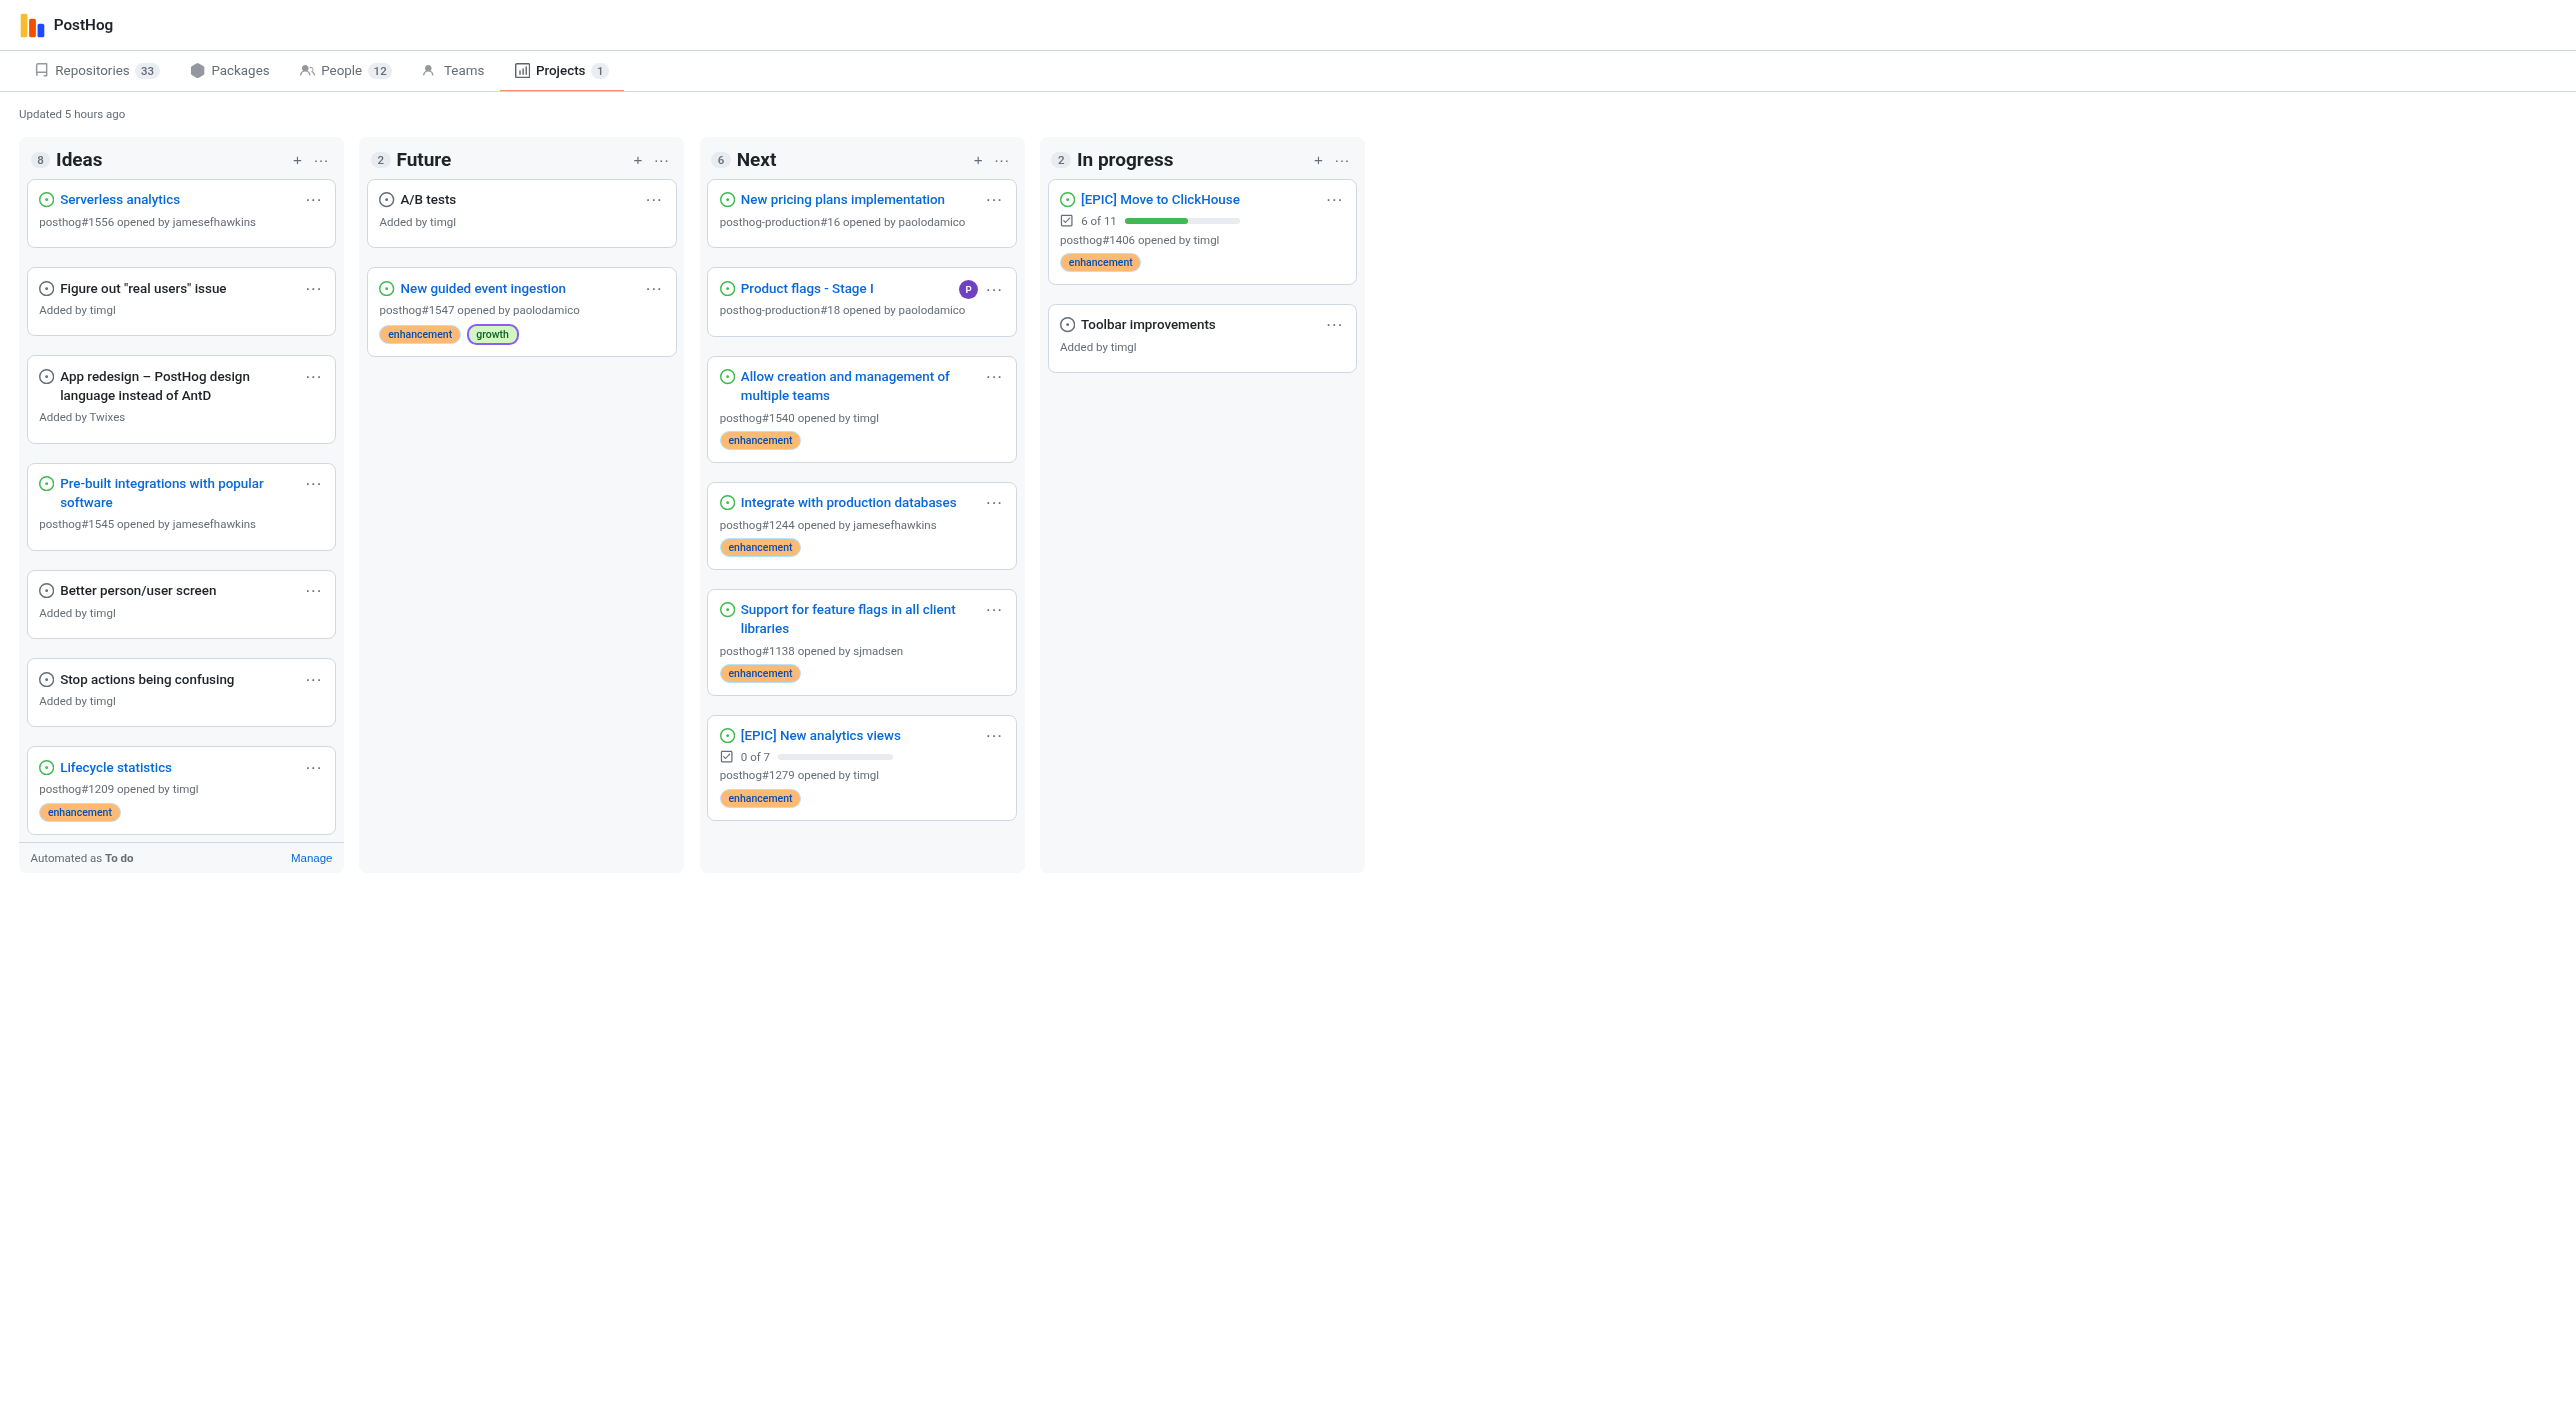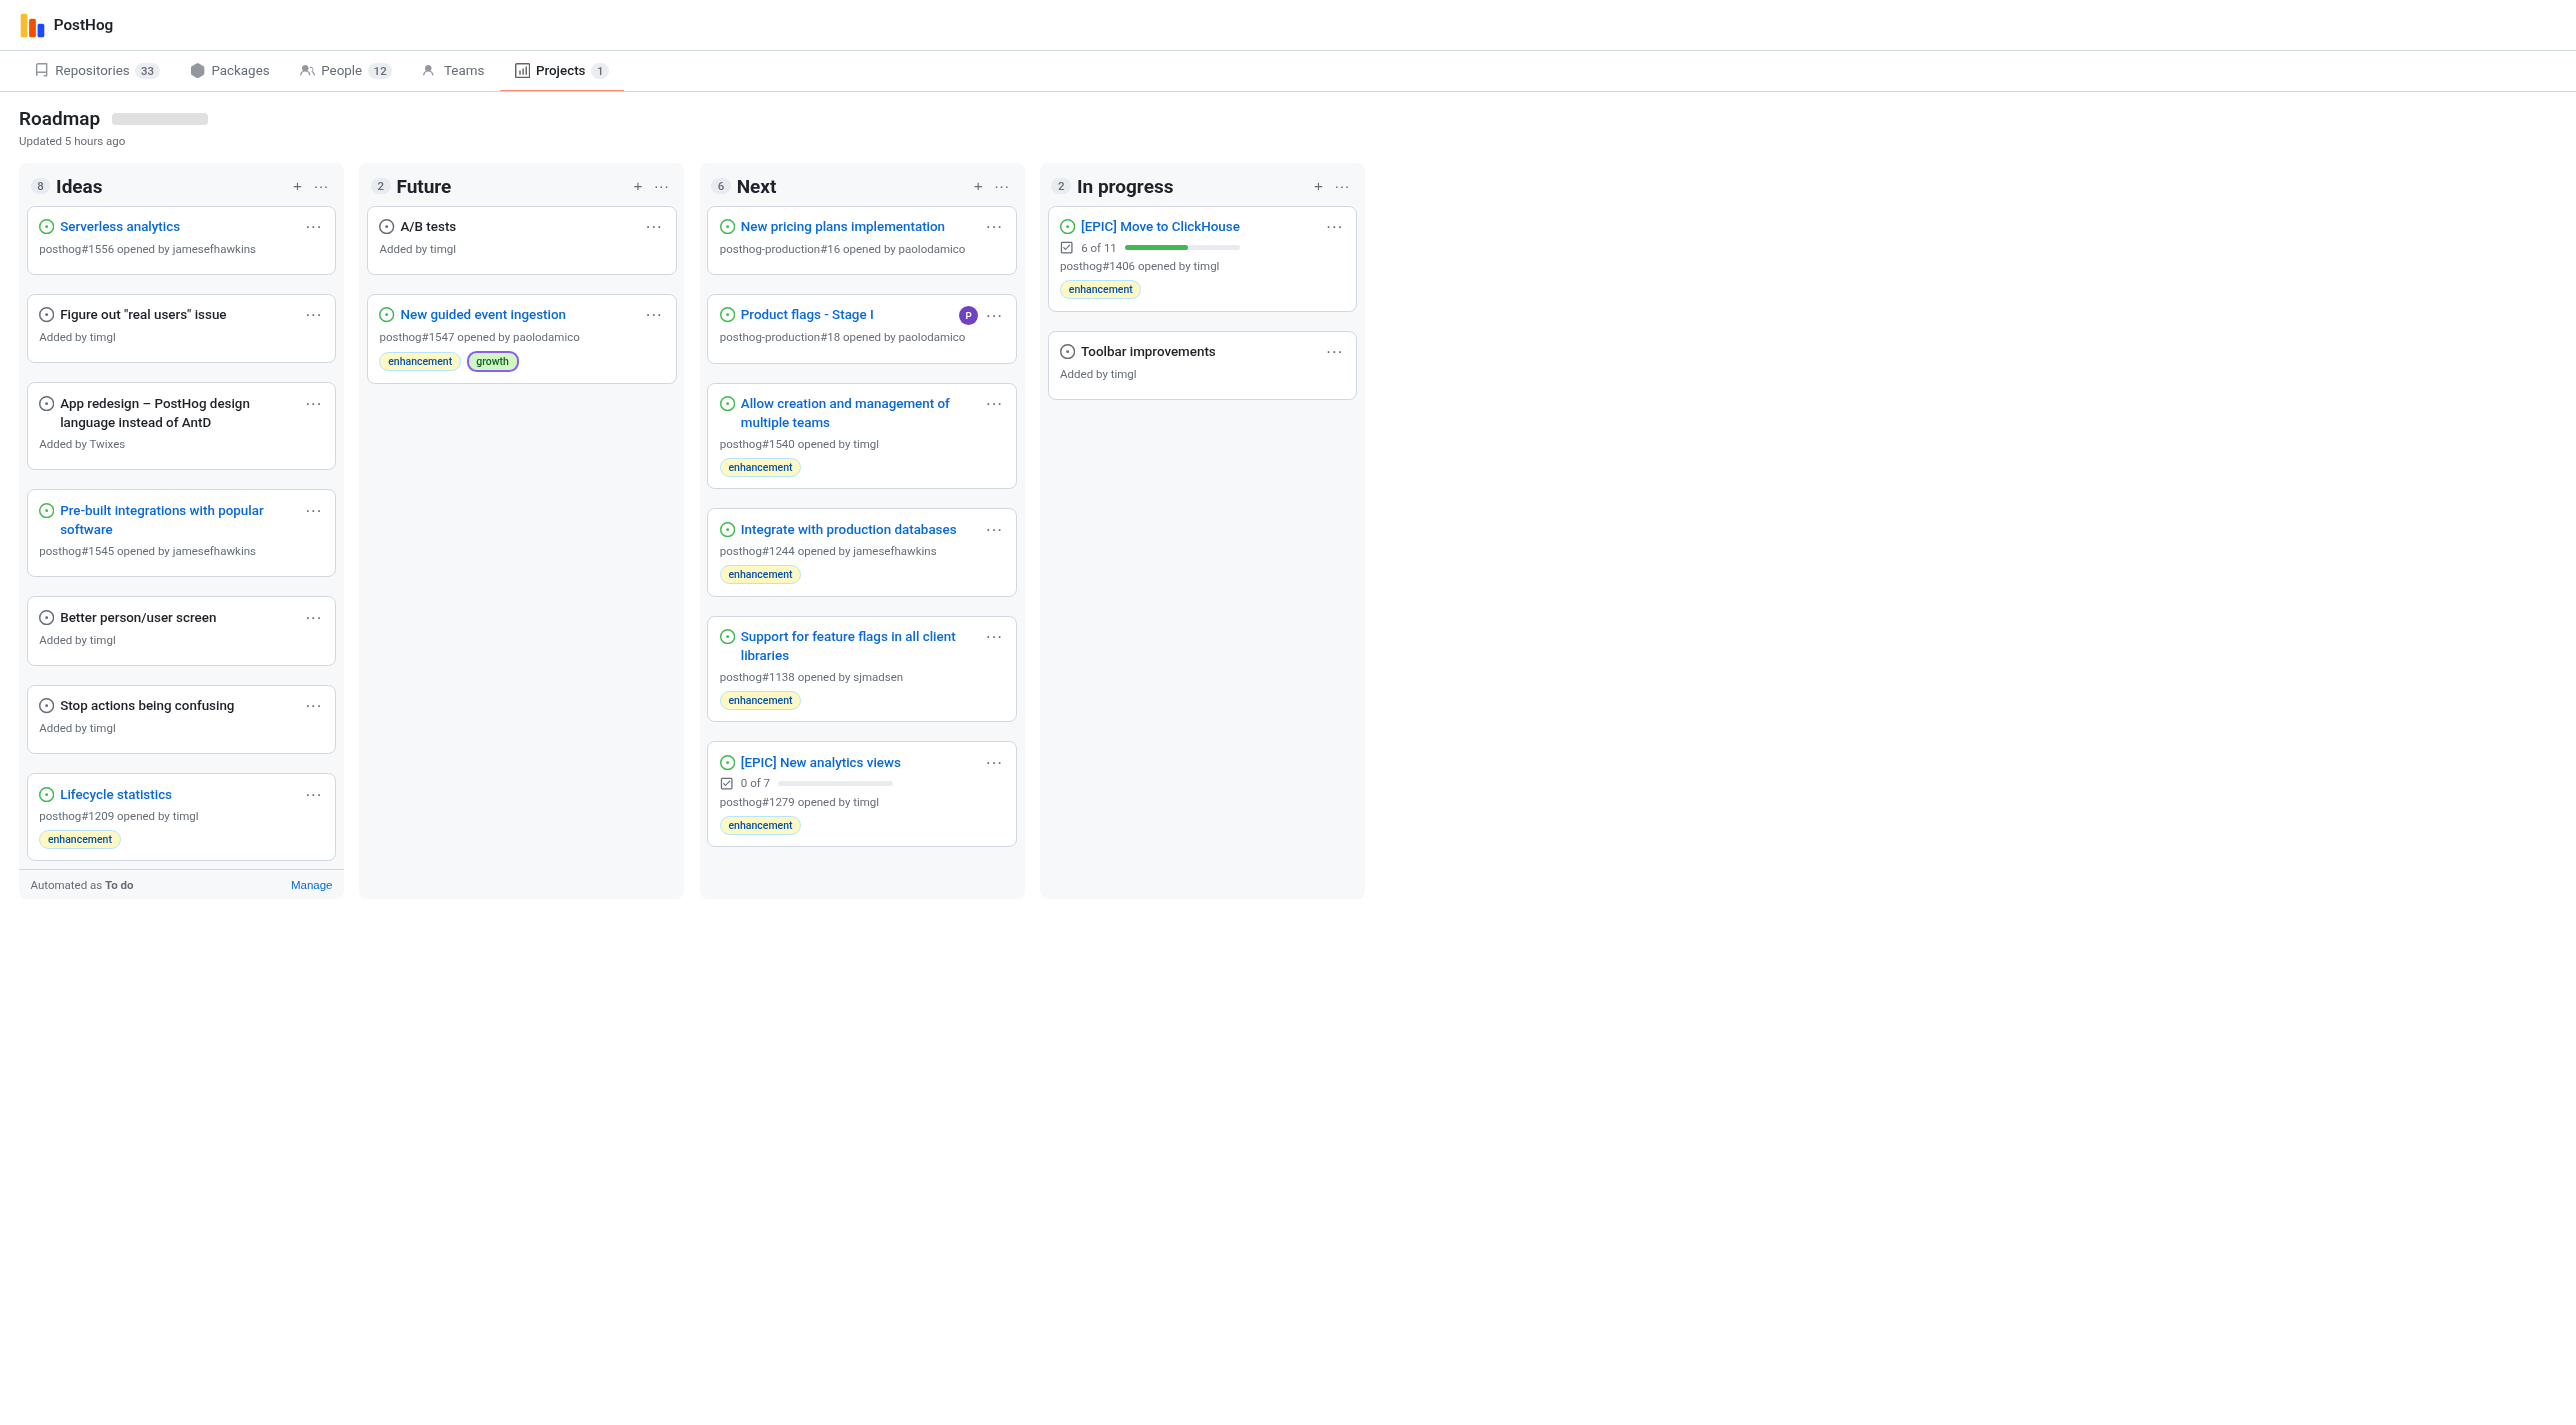--- a/index.html
+++ b/index.html
@@ -38,21 +38,21 @@
     
     
     .column-cards { padding: 0 7.7px 7.7px 7.7px; display: flex; flex-direction: column; gap: 19px; overflow-y: auto; }
     .card { background: #fff; border: 1px solid #d0d7de; border-radius: 7.7px; padding: 11.5px; cursor: pointer; }
     .card-header { display: flex; align-items: flex-start; justify-content: space-between; gap: 7.7px; margin-bottom: 3.8px; }
     .card-title { font-size: 13.4px; font-weight: 500; color: #0969da; text-decoration: none; line-height: 1.4; }
     .card-title-plain { font-size: 13.4px; font-weight: 500; color: #1f2328; line-height: 1.4; }
     .card-meta { font-size: 11.5px; color: #656d76; margin-bottom: 5.7px; line-height: 1.4; }
     .card-footer { display: flex; align-items: center; gap: 5.7px; flex-wrap: wrap; margin-top: 5.7px; }
     .badge { font-size: 10.5px; padding: 1.9px 7.7px; border-radius: 9.6px; font-weight: 500; }
-    .badge-enhancement { background: #fef9c3; color: #0550ae; border: 1px solid #b6e3ff; }
+    .badge-enhancement { background: #fdba74; color: #0550ae; border: 1px solid #b6e3ff; }
     .badge-growth { background: #d1f7c4; color: #116329; border: 2px solid #8b5cf6; }
     .card-more-btn { background: none; border: none; cursor: pointer; color: #656d76; padding: 0 1.9px; font-size: 17px; line-height: 1; }
     
     
     .issue-icon { width: 15.3px; height: 15.3px; flex-shrink: 0; margin-top: 1px; }
     .issue-open { color: #3fb950; }
     .issue-draft { color: #656d76; }
     
     .card-icon-row { display: flex; align-items: flex-start; gap: 5.7px; }
     
@@ -120,24 +120,20 @@
     <svg class="nav-tab-icon" viewBox="0 0 16 16" fill="currentColor">
         <path d="M1.75 0h12.5C15.216 0 16 .784 16 1.75v12.5A1.75 1.75 0 0 1 14.25 16H1.75A1.75 1.75 0 0 1 0 14.25V1.75C0 .784.784 0 1.75 0ZM1.5 1.75v12.5c0 .138.112.25.25.25h12.5a.25.25 0 0 0 .25-.25V1.75a.25.25 0 0 0-.25-.25H1.75a.25.25 0 0 0-.25.25Z"></path>
         <path d="M11.75 3.5a.75.75 0 0 1 .75.75v7.5a.75.75 0 0 1-1.5 0v-7.5a.75.75 0 0 1 .75-.75Zm-3.25 2a.75.75 0 0 1 .75.75v5.5a.75.75 0 0 1-1.5 0v-5.5a.75.75 0 0 1 .75-.75Zm-3.25 2a.75.75 0 0 1 .75.75v3.5a.75.75 0 0 1-1.5 0v-3.5a.75.75 0 0 1 .75-.75Z"></path>
       </svg>
     <span>Projects</span>
     <span class="count-badge">1</span>
   </a>
 </nav>
 
 <div class="page-content">
-  <div class="page-title-row">
-    <span class="page-title">Roadmap</span>
-    <span class="title-skeleton"></span>
-  </div>
   <div class="page-subtitle">Updated 5 hours ago</div>
 
   <div class="board">
 
     <div class="column">
       <div class="column-header">
         <span class="column-count">8</span>
         <span class="column-title">Ideas</span>
         <div class="column-actions">
           <button class="icon-btn">+</button>

